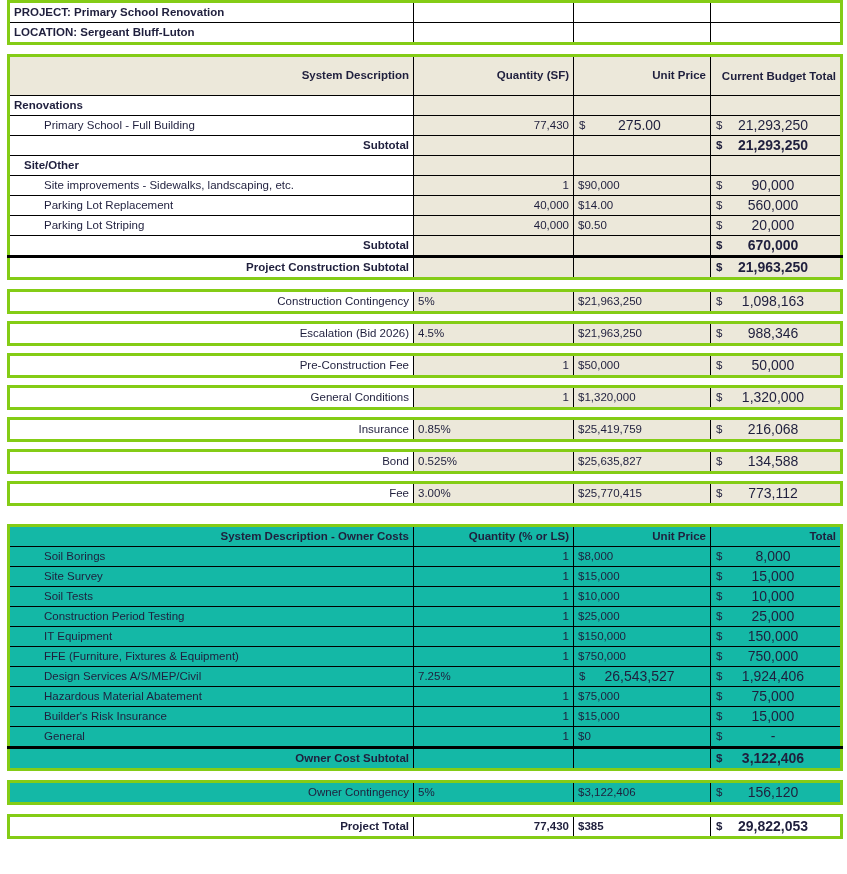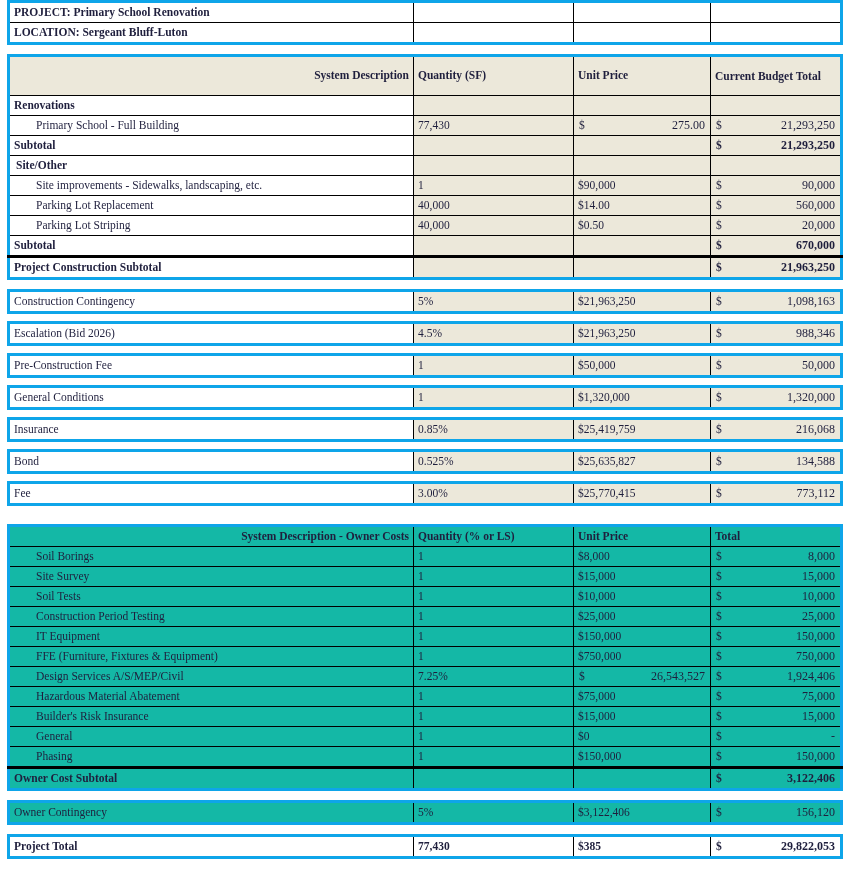--- a/index.html
+++ b/index.html
@@ -23,44 +23,44 @@
     color:#1f1f3d;
   }
   
   col.c-desc{width:405px;}
   col.c-qty{width:160px;}
   col.c-unit{width:137px;}
   col.c-tot{width:131px;}
 
   
   .block{margin-bottom:0;}
-  .block table{border:3px solid #0ea5e9;font-family:Liberation Serif, serif;}
+  .block table{border:3px solid #84cc16;}
   .gap7{height:7px;}
   .gap9{height:9px;}
 
   
   .beige{background:#ece8da;}
   .gray{background:#14b8a6;}
   .white{background:#ffffff;}
 
   
   .b{font-weight:bold;}
-  .r{text-align:left;}
+  .r{text-align:right;}
   .c{text-align:left;}
   .l{text-align:left;}
-  .indent1{padding-left:6px;}
-  .indent2{padding-left:26px;}
-
-  .hdr td{font-weight:bold;text-align:left;vertical-align:middle;}
+  .indent1{padding-left:14px;}
+  .indent2{padding-left:34px;}
+
+  .hdr td{font-weight:bold;text-align:right;vertical-align:middle;}
   .hdr td.l{text-align:right;}
 
   
   .acct{padding:0;position:relative;}
   .acct .sym{position:absolute;left:5px;top:50%;transform:translateY(-50%);font-size:11.5px;}
-  .acct .val{display:block;text-align:right;padding-right:5px;line-height:19px;font-size:12px;}
+  .acct .val{display:block;text-align:center;padding-right:5px;line-height:19px;font-size:14px;}
   .acct.b .sym,.acct.b .val{font-weight:bold;}
 
   .thickTop{border-top:3px solid #000;}
 
   .hdr2row td{height:38px;}
   .twoline{white-space:normal;line-height:1.25;}
 </style>
 </head>
 <body>
 
@@ -461,29 +461,20 @@
         </tr>
         <tr>
           <td class="l indent2 gray">General</td>
           <td class="r gray">1</td>
           <td class="c gray">$0</td>
           <td class="acct gray">
             <span class="sym">$</span>
             <span class="val">-</span>
           </td>
         </tr>
-        <tr>
-          <td class="l indent2 gray">Phasing</td>
-          <td class="r gray">1</td>
-          <td class="c gray">$150,000</td>
-          <td class="acct gray">
-            <span class="sym">$</span>
-            <span class="val">150,000</span>
-          </td>
-        </tr>
 
         <tr>
           <td class="b r gray thickTop">Owner Cost Subtotal</td>
           <td class="gray thickTop"></td>
           <td class="gray thickTop"></td>
           <td class="acct b gray thickTop">
             <span class="sym">$</span>
             <span class="val">3,122,406</span>
           </td>
         </tr>

